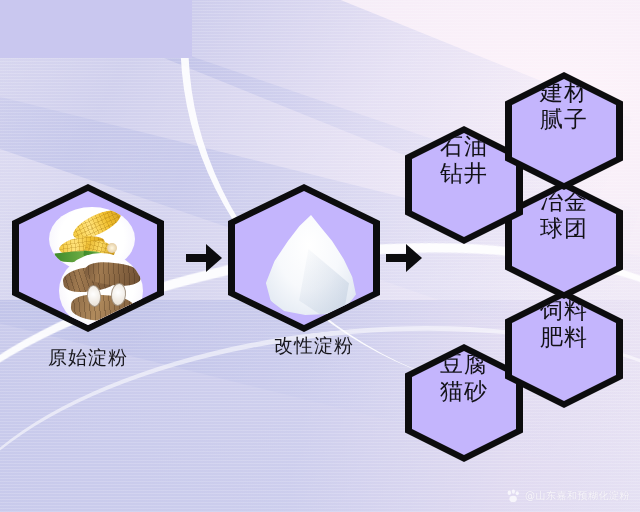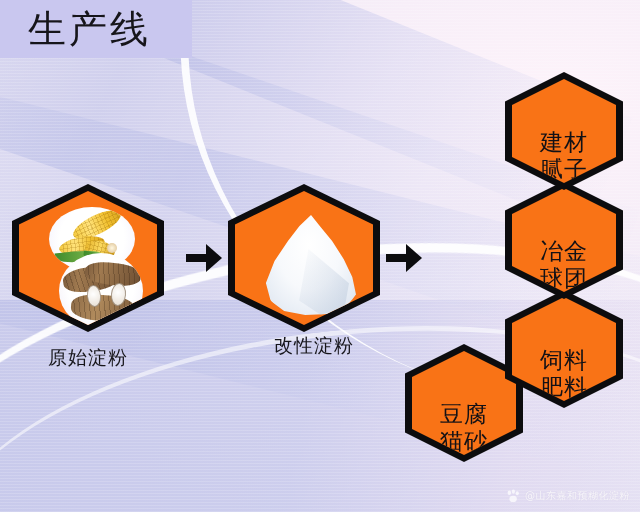--- a/index.html
+++ b/index.html
@@ -65,23 +65,23 @@
     font-family:"DejaVu Sans","Liberation Sans",sans-serif;
   }
   
   .hex{
     position:absolute;
     background:#0c0c0e;
     clip-path:polygon(50% 0%,100% 25%,100% 75%,50% 100%,0% 75%,0% 25%);
   }
   .hex .inner{
     position:absolute;inset:7px;
-    background:#f97316;
+    background:#c4b5fd;
     clip-path:polygon(50% 0%,100% 25%,100% 75%,50% 100%,0% 75%,0% 25%);
-    display:flex;align-items:flex-end;justify-content:center;
+    display:flex;align-items:flex-start;justify-content:center;
   }
   .hex-label{
     text-align:center;color:#121116;
     font-size:23px;line-height:27px;letter-spacing:1px;
     font-family:"DejaVu Sans","Liberation Sans",sans-serif;
   }
   
   #hex-raw{left:12px;top:184px;width:152px;height:148px;}
   #hex-mod{left:228px;top:184px;width:152px;height:148px;}
   
@@ -171,21 +171,20 @@
   <div class="bg-lowfill"></div>
   <div class="bg-band band1"></div>
   <div class="bg-band band2"></div>
   <div class="bg-band band3"></div>
   <div class="swoosh-b"></div>
   <div class="swoosh-a"></div>
   <div class="swoosh-c"></div>
   <div class="scan"></div>
 
   <div id="title-banner"></div>
-  <div id="title-text">生产线</div>
 
   <div class="hex" id="hex-raw">
     <div class="inner">
       <div class="photo" id="photo-corn">
         <div class="corn-cob" id="cob1"></div>
         <div class="corn-cob" id="cob2"></div>
         <div class="corn-cob" id="cob3"></div>
         <div class="husk" id="husk1"></div>
         <div class="husk" id="husk2"></div>
         <div class="cob-tip" style="left:58px;top:36px;"></div>
@@ -241,20 +240,28 @@
 
   <div class="hex" id="hex-metal">
     <div class="inner">
       <div class="hex-label">
         <div>冶金</div>
         <div>球团</div>
       </div>
     </div>
   </div>
 
+  <div class="hex" id="hex-oil">
+    <div class="inner">
+      <div class="hex-label">
+        <div>石油</div>
+        <div>钻井</div>
+      </div>
+    </div>
+  </div>
 
 
   <div class="hex" id="hex-tofu">
     <div class="inner">
       <div class="hex-label">
         <div>豆腐</div>
         <div>猫砂</div>
       </div>
     </div>
   </div>

